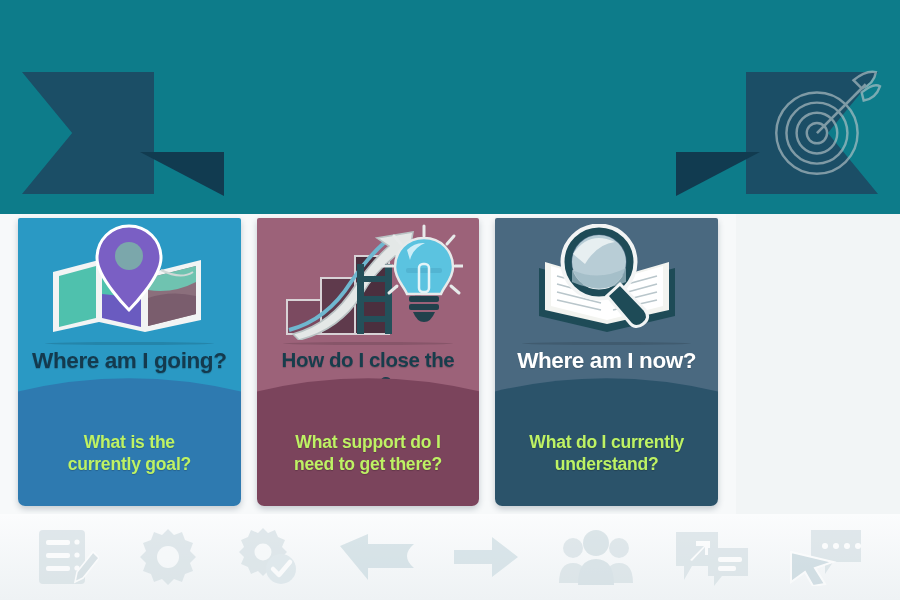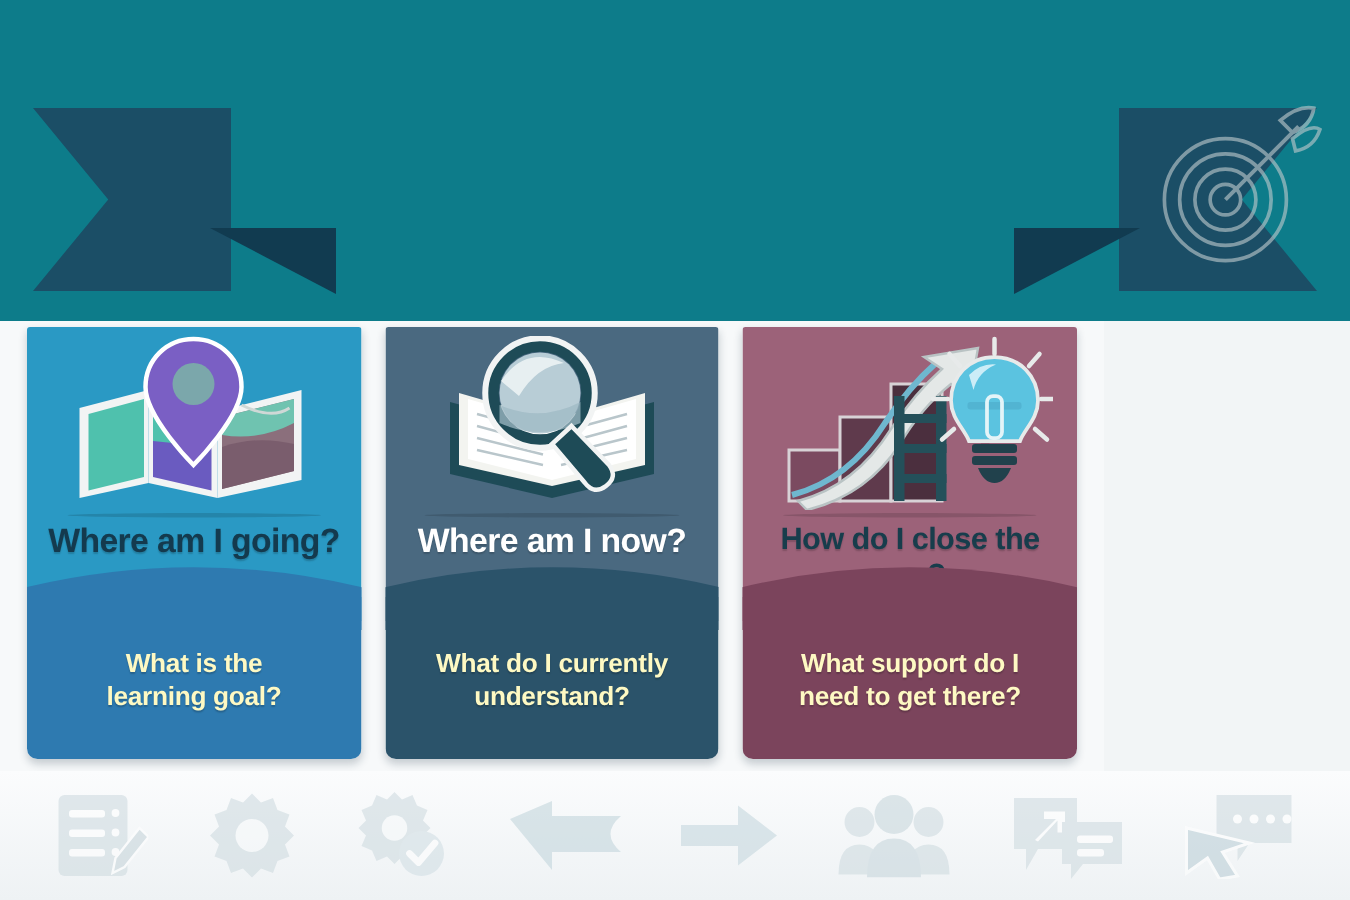--- a/index.html
+++ b/index.html
@@ -65,21 +65,21 @@
     text-shadow:0 1px 1px rgba(0,0,0,.18);
   }
   .card-bottom{
     position:absolute;left:0;right:0;bottom:0;height:108px;
   }
   .card-bottom .wave{
     position:absolute;left:-4%;top:-22px;width:108%;height:44px;
   }
   .q-sub{
     position:absolute;left:8px;right:8px;top:34px;text-align:center;
-    color:#fef9c3;font-size:17.5px;font-weight:bold;line-height:1.25;
+    color:#bef264;font-size:17.5px;font-weight:bold;line-height:1.25;
     letter-spacing:-0.2px;text-shadow:0 1px 1px rgba(0,0,0,.20);
   }
 
   
   .footer{
     position:absolute;left:0;bottom:0;width:900px;height:86px;
     background:linear-gradient(180deg,#fbfcfd 0%,#eef2f4 100%);
     overflow:hidden;
   }
   .footer-icons{
@@ -140,64 +140,21 @@
         </svg>
       </div>
       <div class="art-shadow"></div>
       <div class="q-main" style="color:#143a4e;">Where am I going?</div>
       <div class="card-bottom" style="background:#2e7ab0;">
         <svg class="wave" viewBox="0 0 100 20" preserveAspectRatio="none">
           <path d="M0 20 L0 8 Q50 -6 100 8 L100 20 Z" fill="#2e7ab0"></path>
         </svg>
         <div class="q-sub">
           <span>What is the</span><br>
-          <span>learning goal?</span>
-        </div>
-      </div>
-    </div>
-
-    <div class="card">
-      <div class="card-top" style="background:#4a6980;"></div>
-      <div class="card-art">
-        <svg width="176" height="116" viewBox="0 0 176 116">
-
-          <path d="M20 44 L88 62 L88 108 L20 92 Z" fill="#1e4b57"></path>
-          <path d="M156 44 L88 62 L88 108 L156 92 Z" fill="#1e4b57"></path>
-          <path d="M26 38 L88 56 L88 100 L26 86 Z" fill="#f3f4f0"></path>
-          <path d="M150 38 L88 56 L88 100 L150 86 Z" fill="#f3f4f0"></path>
-          <path d="M32 42 L88 58 L88 96 L32 82 Z" fill="#ffffff"></path>
-          <path d="M144 42 L88 58 L88 96 L144 82 Z" fill="#ffffff"></path>
-          <g stroke="#b9c6cb" stroke-width="1.6">
-            <line x1="38" y1="52" x2="82" y2="64"></line>
-              <line x1="38" y1="60" x2="82" y2="72"></line>
-            <line x1="38" y1="68" x2="82" y2="79"></line>
-              <line x1="38" y1="76" x2="82" y2="86"></line>
-            <line x1="94" y1="64" x2="138" y2="52"></line>
-              <line x1="94" y1="72" x2="138" y2="60"></line>
-            <line x1="94" y1="79" x2="138" y2="68"></line>
-              <line x1="94" y1="86" x2="138" y2="76"></line>
-          </g>
-
-          <circle cx="80" cy="38" r="34" fill="none" stroke="#f2f4f4" stroke-width="9"></circle>
-          <circle cx="80" cy="38" r="31" fill="none" stroke="#1e4b57" stroke-width="7"></circle>
-          <circle cx="80" cy="38" r="27" fill="#b8cdd6"></circle>
-          <path d="M54 30 Q70 6 96 18 Q78 20 66 40 Z" fill="#eef4f6" opacity=".85"></path>
-          <path d="M53 46 Q80 58 107 44 L107 58 Q80 70 53 58 Z" fill="#9fb9c4" opacity=".75"></path>
-          <path d="M101 60 L126 86 Q132 94 124 100 Q116 106 110 98 L88 72 Z" fill="#1e4b57" stroke="#f2f4f4" stroke-width="3"></path>
-        </svg>
-      </div>
-      <div class="art-shadow"></div>
-      <div class="q-main" style="color:#ffffff;">Where am I now?</div>
-      <div class="card-bottom" style="background:#2b536a;">
-        <svg class="wave" viewBox="0 0 100 20" preserveAspectRatio="none">
-          <path d="M0 20 L0 8 Q50 -6 100 8 L100 20 Z" fill="#2b536a"></path>
-        </svg>
-        <div class="q-sub">
-          <span>What do I currently</span><br>
-          <span>understand?</span>
+          <span>currently goal?</span>
         </div>
       </div>
     </div>
 
     <div class="card">
       <div class="card-top" style="background:#9c6279;"></div>
       <div class="card-art">
         <svg width="190" height="116" viewBox="0 0 190 116">
 
           <rect x="14" y="76" width="34" height="34" fill="#7b4a60" stroke="#d8d2d6" stroke-width="2"></rect>
@@ -239,20 +196,63 @@
       <div class="card-bottom" style="background:#7b445c;">
         <svg class="wave" viewBox="0 0 100 20" preserveAspectRatio="none">
           <path d="M0 20 L0 8 Q50 -6 100 8 L100 20 Z" fill="#7b445c"></path>
         </svg>
         <div class="q-sub">
           <span>What support do I</span><br>
           <span>need to get there?</span>
         </div>
       </div>
     </div>
+
+    <div class="card">
+      <div class="card-top" style="background:#4a6980;"></div>
+      <div class="card-art">
+        <svg width="176" height="116" viewBox="0 0 176 116">
+
+          <path d="M20 44 L88 62 L88 108 L20 92 Z" fill="#1e4b57"></path>
+          <path d="M156 44 L88 62 L88 108 L156 92 Z" fill="#1e4b57"></path>
+          <path d="M26 38 L88 56 L88 100 L26 86 Z" fill="#f3f4f0"></path>
+          <path d="M150 38 L88 56 L88 100 L150 86 Z" fill="#f3f4f0"></path>
+          <path d="M32 42 L88 58 L88 96 L32 82 Z" fill="#ffffff"></path>
+          <path d="M144 42 L88 58 L88 96 L144 82 Z" fill="#ffffff"></path>
+          <g stroke="#b9c6cb" stroke-width="1.6">
+            <line x1="38" y1="52" x2="82" y2="64"></line>
+              <line x1="38" y1="60" x2="82" y2="72"></line>
+            <line x1="38" y1="68" x2="82" y2="79"></line>
+              <line x1="38" y1="76" x2="82" y2="86"></line>
+            <line x1="94" y1="64" x2="138" y2="52"></line>
+              <line x1="94" y1="72" x2="138" y2="60"></line>
+            <line x1="94" y1="79" x2="138" y2="68"></line>
+              <line x1="94" y1="86" x2="138" y2="76"></line>
+          </g>
+
+          <circle cx="80" cy="38" r="34" fill="none" stroke="#f2f4f4" stroke-width="9"></circle>
+          <circle cx="80" cy="38" r="31" fill="none" stroke="#1e4b57" stroke-width="7"></circle>
+          <circle cx="80" cy="38" r="27" fill="#b8cdd6"></circle>
+          <path d="M54 30 Q70 6 96 18 Q78 20 66 40 Z" fill="#eef4f6" opacity=".85"></path>
+          <path d="M53 46 Q80 58 107 44 L107 58 Q80 70 53 58 Z" fill="#9fb9c4" opacity=".75"></path>
+          <path d="M101 60 L126 86 Q132 94 124 100 Q116 106 110 98 L88 72 Z" fill="#1e4b57" stroke="#f2f4f4" stroke-width="3"></path>
+        </svg>
+      </div>
+      <div class="art-shadow"></div>
+      <div class="q-main" style="color:#ffffff;">Where am I now?</div>
+      <div class="card-bottom" style="background:#2b536a;">
+        <svg class="wave" viewBox="0 0 100 20" preserveAspectRatio="none">
+          <path d="M0 20 L0 8 Q50 -6 100 8 L100 20 Z" fill="#2b536a"></path>
+        </svg>
+        <div class="q-sub">
+          <span>What do I currently</span><br>
+          <span>understand?</span>
+        </div>
+      </div>
+    </div>
   </div>
 
   <div class="footer">
     <div class="footer-icons">
 
       <svg class="f-ico" width="62" height="58" viewBox="0 0 62 58">
         <rect x="2" y="2" width="46" height="54" rx="4" fill="#ccd9de"></rect>
         <g fill="#ffffff">
           <rect x="9" y="12" width="24" height="5" rx="2"></rect>
           <rect x="9" y="25" width="24" height="5" rx="2"></rect>

